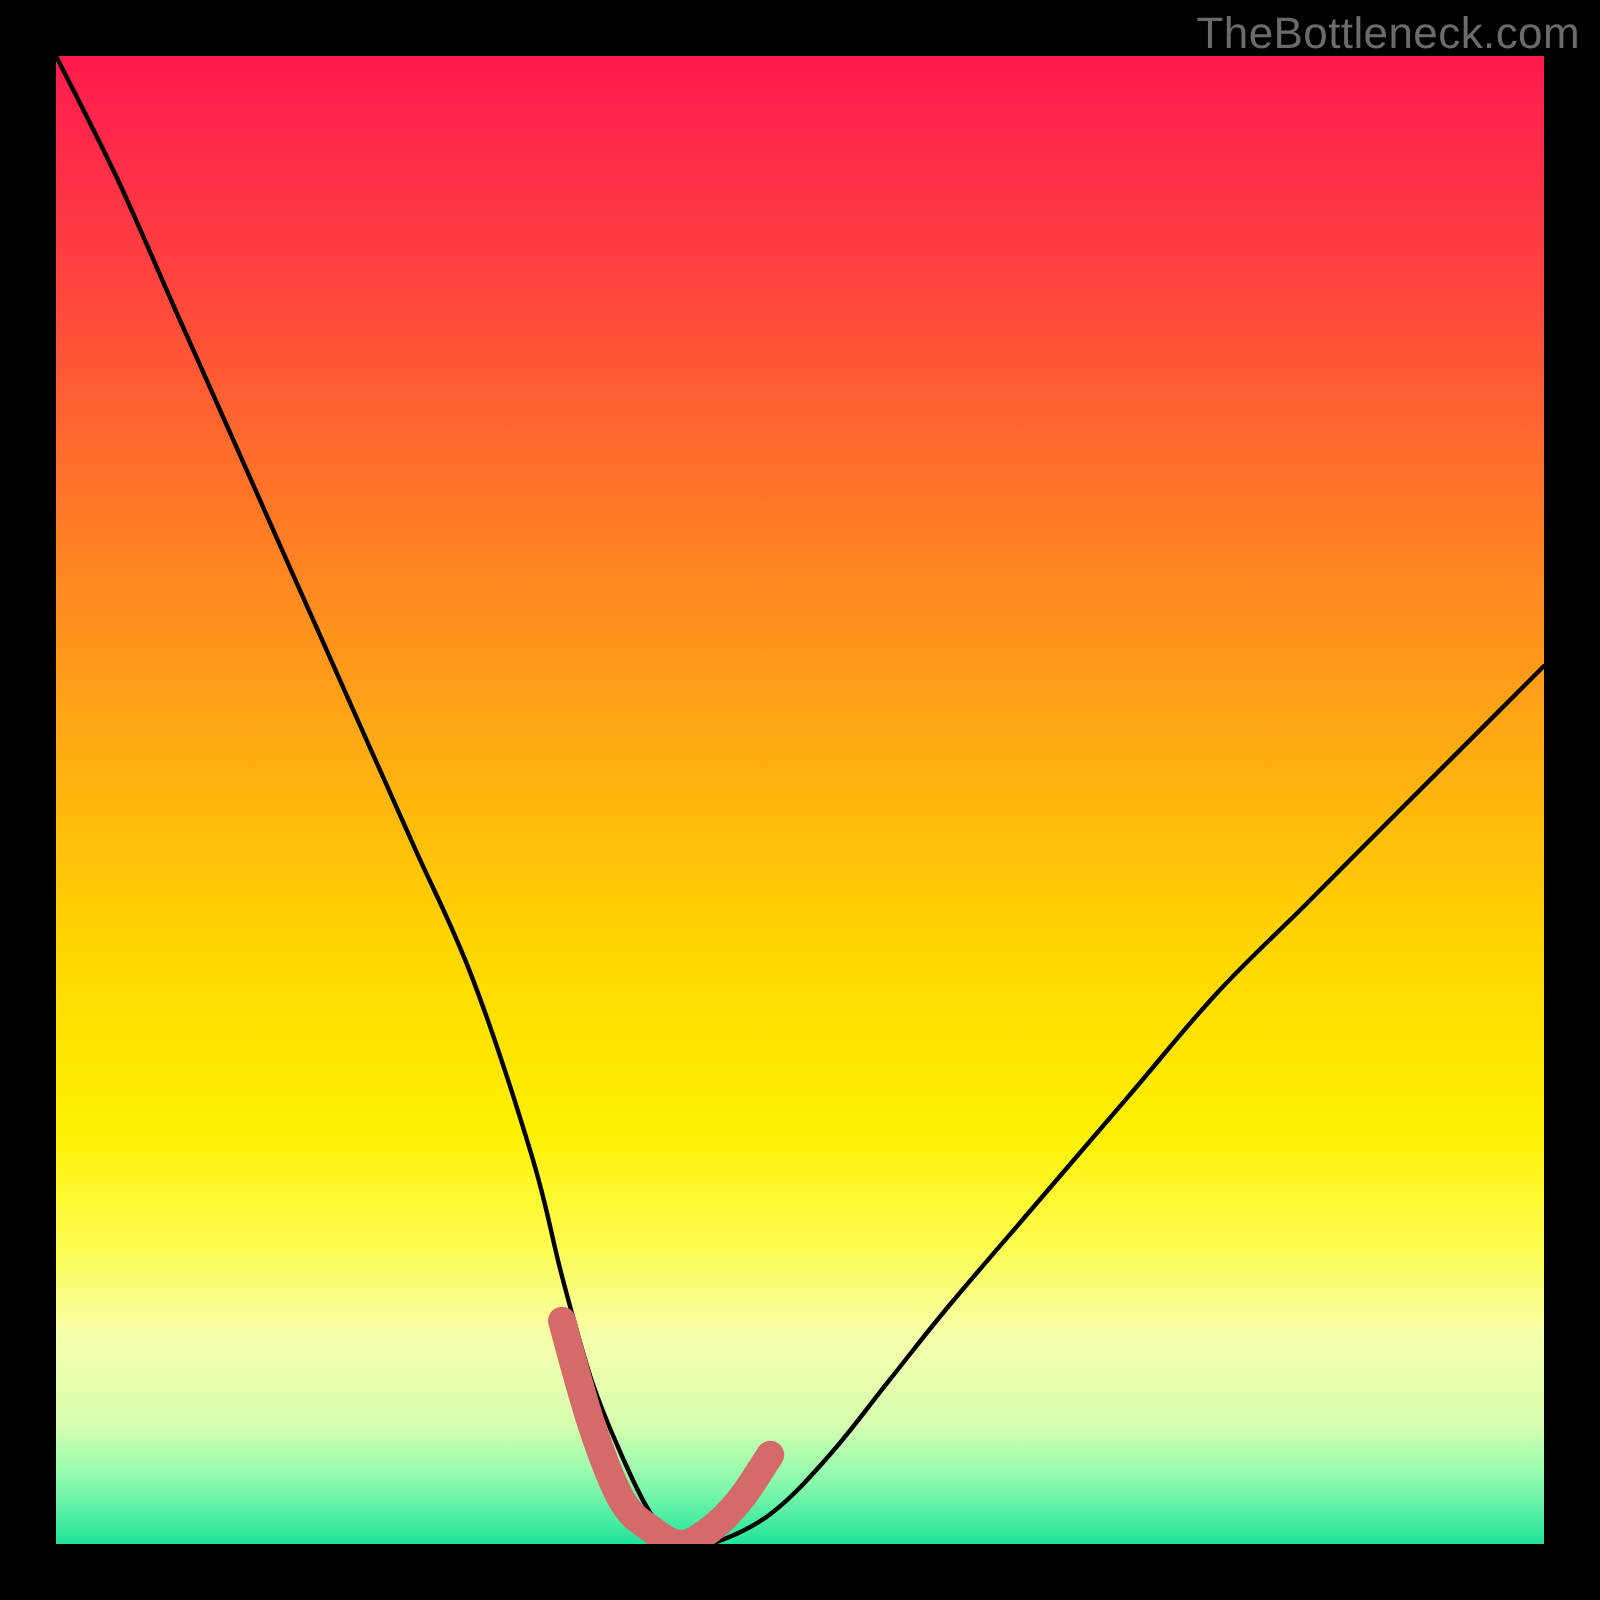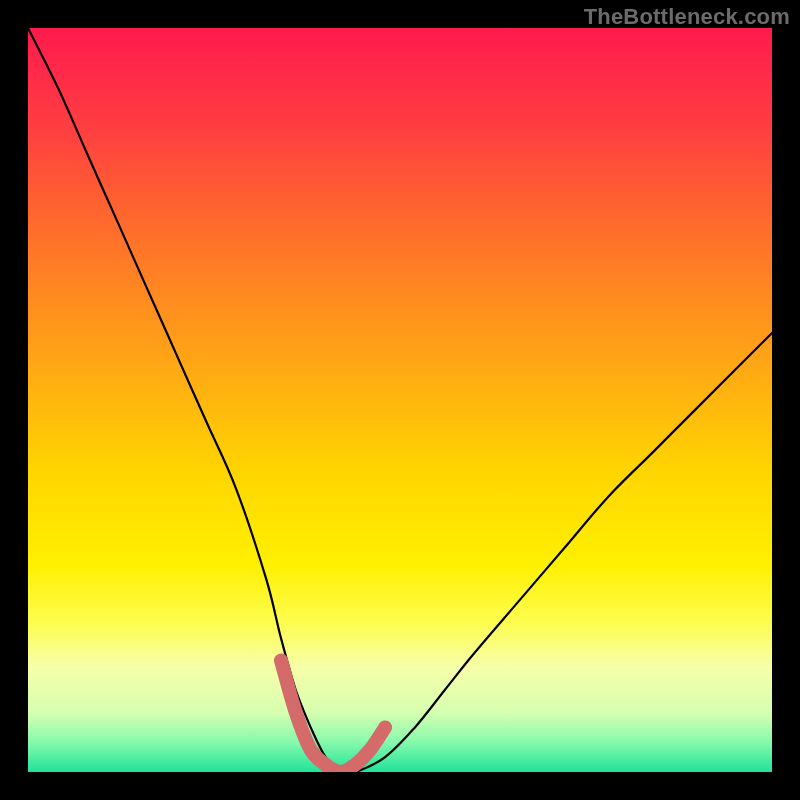--- a/index.html
+++ b/index.html
@@ -46,21 +46,21 @@
       #86f9ac 96%,
       #20e39a 100%
     );
   }
   .watermark {
     position: absolute;
     top: 4px;
     right: 10px;
     color: #6b6b6b;
     font-size: 22px;
-    font-weight: 700;
+    font-weight: 400;
     letter-spacing: 0.2px;
     z-index: 5;
   }
   svg.curve {
     position: absolute;
     inset: 0;
     width: 100%;
     height: 100%;
     z-index: 3;
   }

